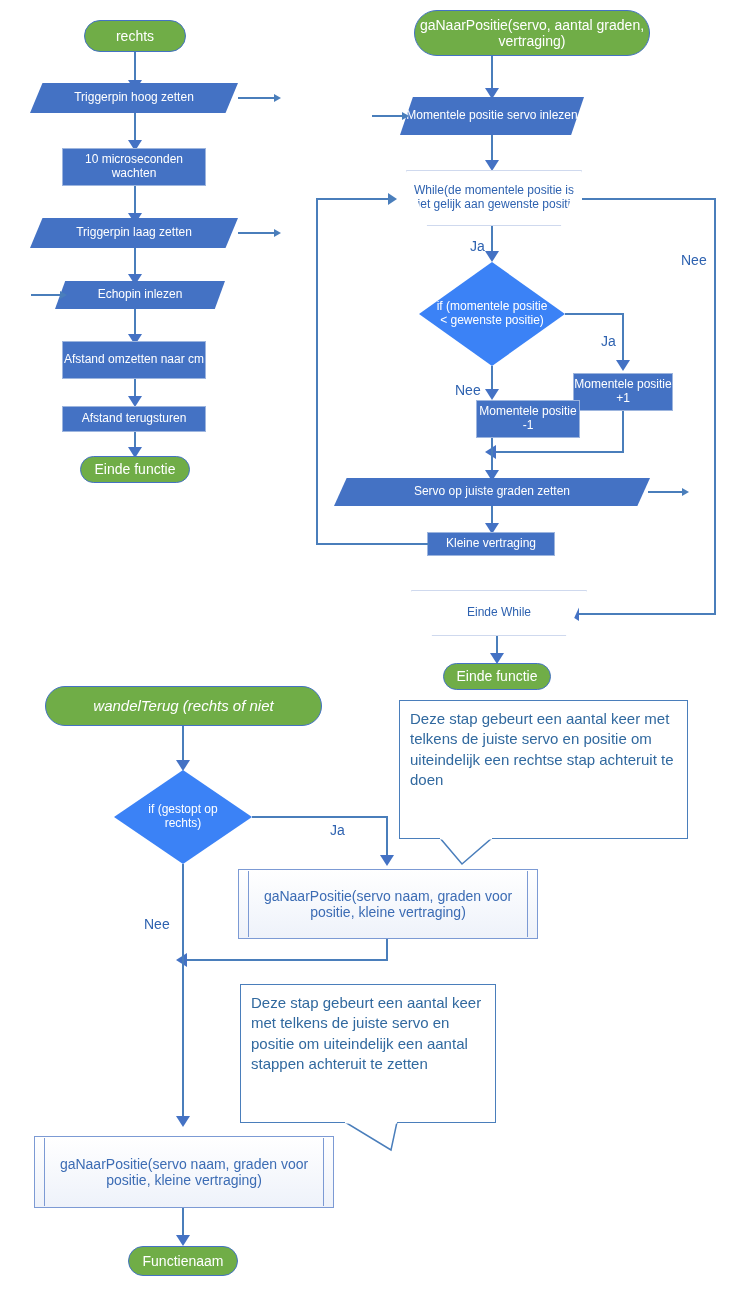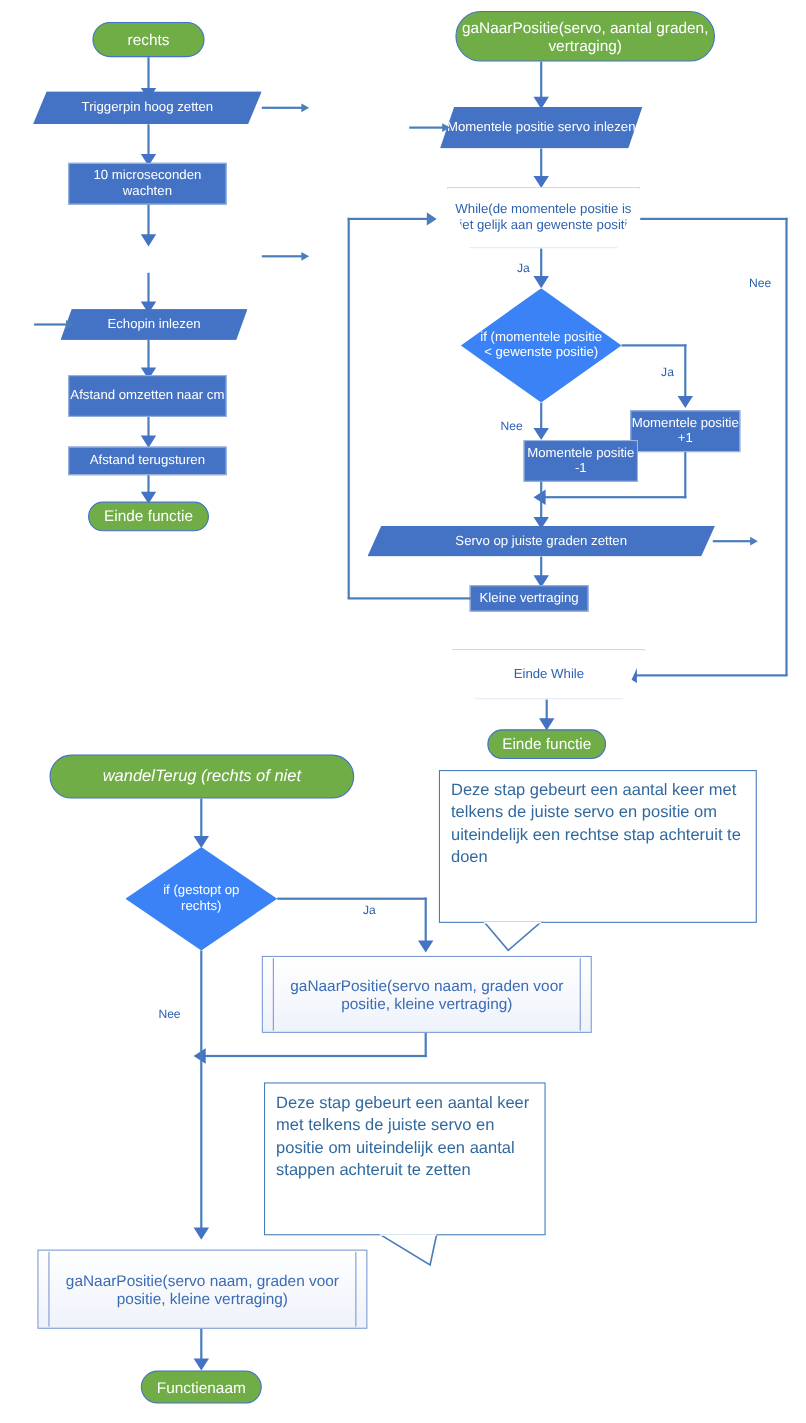--- a/index.html
+++ b/index.html
@@ -52,21 +52,21 @@
 
   
   .ln{position:absolute;background:#4A7EBB;}
   .lnv{width:2px;}
   .lnh{height:2px;}
   .ar{position:absolute;width:0;height:0;}
   .ar-d{border-left:7px solid transparent;border-right:7px solid transparent;border-top:11px solid #4472C4;}
   .ar-l{border-top:7px solid transparent;border-bottom:7px solid transparent;border-right:11px solid #4472C4;}
   .ar-r{border-top:6px solid transparent;border-bottom:6px solid transparent;border-left:9px solid #4A7EBB;}
   .ar-r-sm{border-top:4px solid transparent;border-bottom:4px solid transparent;border-left:7px solid #4A7EBB;}
-  .lbl{position:absolute;color:#2E62B0;font-size:11px;text-align:right;}
+  .lbl{position:absolute;color:#2E62B0;font-size:14px;text-align:right;}
 </style>
 </head>
 <body>
 
 <div id="canvas">
 
   <div class="node term" style="left:84px;top:20px;width:102px;height:32px;">rechts</div>
 
   <div class="ln lnv" style="left:134px;top:52px;height:33px;"></div>
   <div class="ar ar-d" style="left:128px;top:80px;"></div>
@@ -77,20 +77,21 @@
   <div class="ar ar-r-sm" style="left:274px;top:94px;"></div>
 
   <div class="ln lnv" style="left:134px;top:113px;height:32px;"></div>
   <div class="ar ar-d" style="left:128px;top:140px;"></div>
 
   <div class="node proc" style="left:62px;top:148px;width:144px;height:38px;">10 microseconden wachten</div>
 
   <div class="ln lnv" style="left:134px;top:186px;height:32px;"></div>
   <div class="ar ar-d" style="left:128px;top:213px;"></div>
 
+  <div class="node para" style="left:30px;top:218px;width:208px;height:30px;clip-path:polygon(6% 0,100% 0,94% 100%,0 100%);border:none;">Triggerpin laag zetten</div>
   <div class="ln lnh" style="left:238px;top:232px;width:38px;"></div>
   <div class="ar ar-r-sm" style="left:274px;top:229px;"></div>
 
   <div class="ln lnv" style="left:134px;top:248px;height:30px;"></div>
   <div class="ar ar-d" style="left:128px;top:274px;"></div>
 
   <div class="node para" style="left:55px;top:281px;width:170px;height:28px;clip-path:polygon(6% 0,100% 0,94% 100%,0 100%);border:none;">Echopin inlezen</div>
 
   <div class="ln lnh" style="left:31px;top:294px;width:32px;"></div>
   <div class="ar ar-r-sm" style="left:60px;top:291px;"></div>
@@ -152,21 +153,21 @@
   <div class="ln lnv" style="left:491px;top:438px;height:40px;"></div>
   <div class="ar ar-d" style="left:485px;top:470px;"></div>
 
   <div class="node para" style="left:334px;top:478px;width:316px;height:28px;clip-path:polygon(4% 0,100% 0,96% 100%,0 100%);border:none;">Servo op juiste graden zetten</div>
   <div class="ln lnh" style="left:648px;top:491px;width:36px;"></div>
   <div class="ar ar-r-sm" style="left:682px;top:488px;"></div>
 
   <div class="ln lnv" style="left:491px;top:506px;height:24px;"></div>
   <div class="ar ar-d" style="left:485px;top:523px;"></div>
 
-  <div class="node proc" style="left:427px;top:532px;width:108px;height:24px;">Kleine vertraging</div>
+  <div class="node proc" style="left:427px;top:532px;width:128px;height:24px;">Kleine vertraging</div>
 
   <div class="ln lnh" style="left:316px;top:543px;width:113px;"></div>
   <div class="ln lnv" style="left:316px;top:198px;height:346px;"></div>
   <div class="ln lnh" style="left:316px;top:198px;width:74px;"></div>
   <div class="ar ar-r" style="left:388px;top:193px;"></div>
 
   <div class="ln lnh" style="left:582px;top:198px;width:134px;"></div>
   <div class="ln lnv" style="left:714px;top:198px;height:416px;"></div>
   <div class="ln lnh" style="left:578px;top:613px;width:138px;"></div>
   <div class="ar ar-l" style="left:568px;top:607px;"></div>

